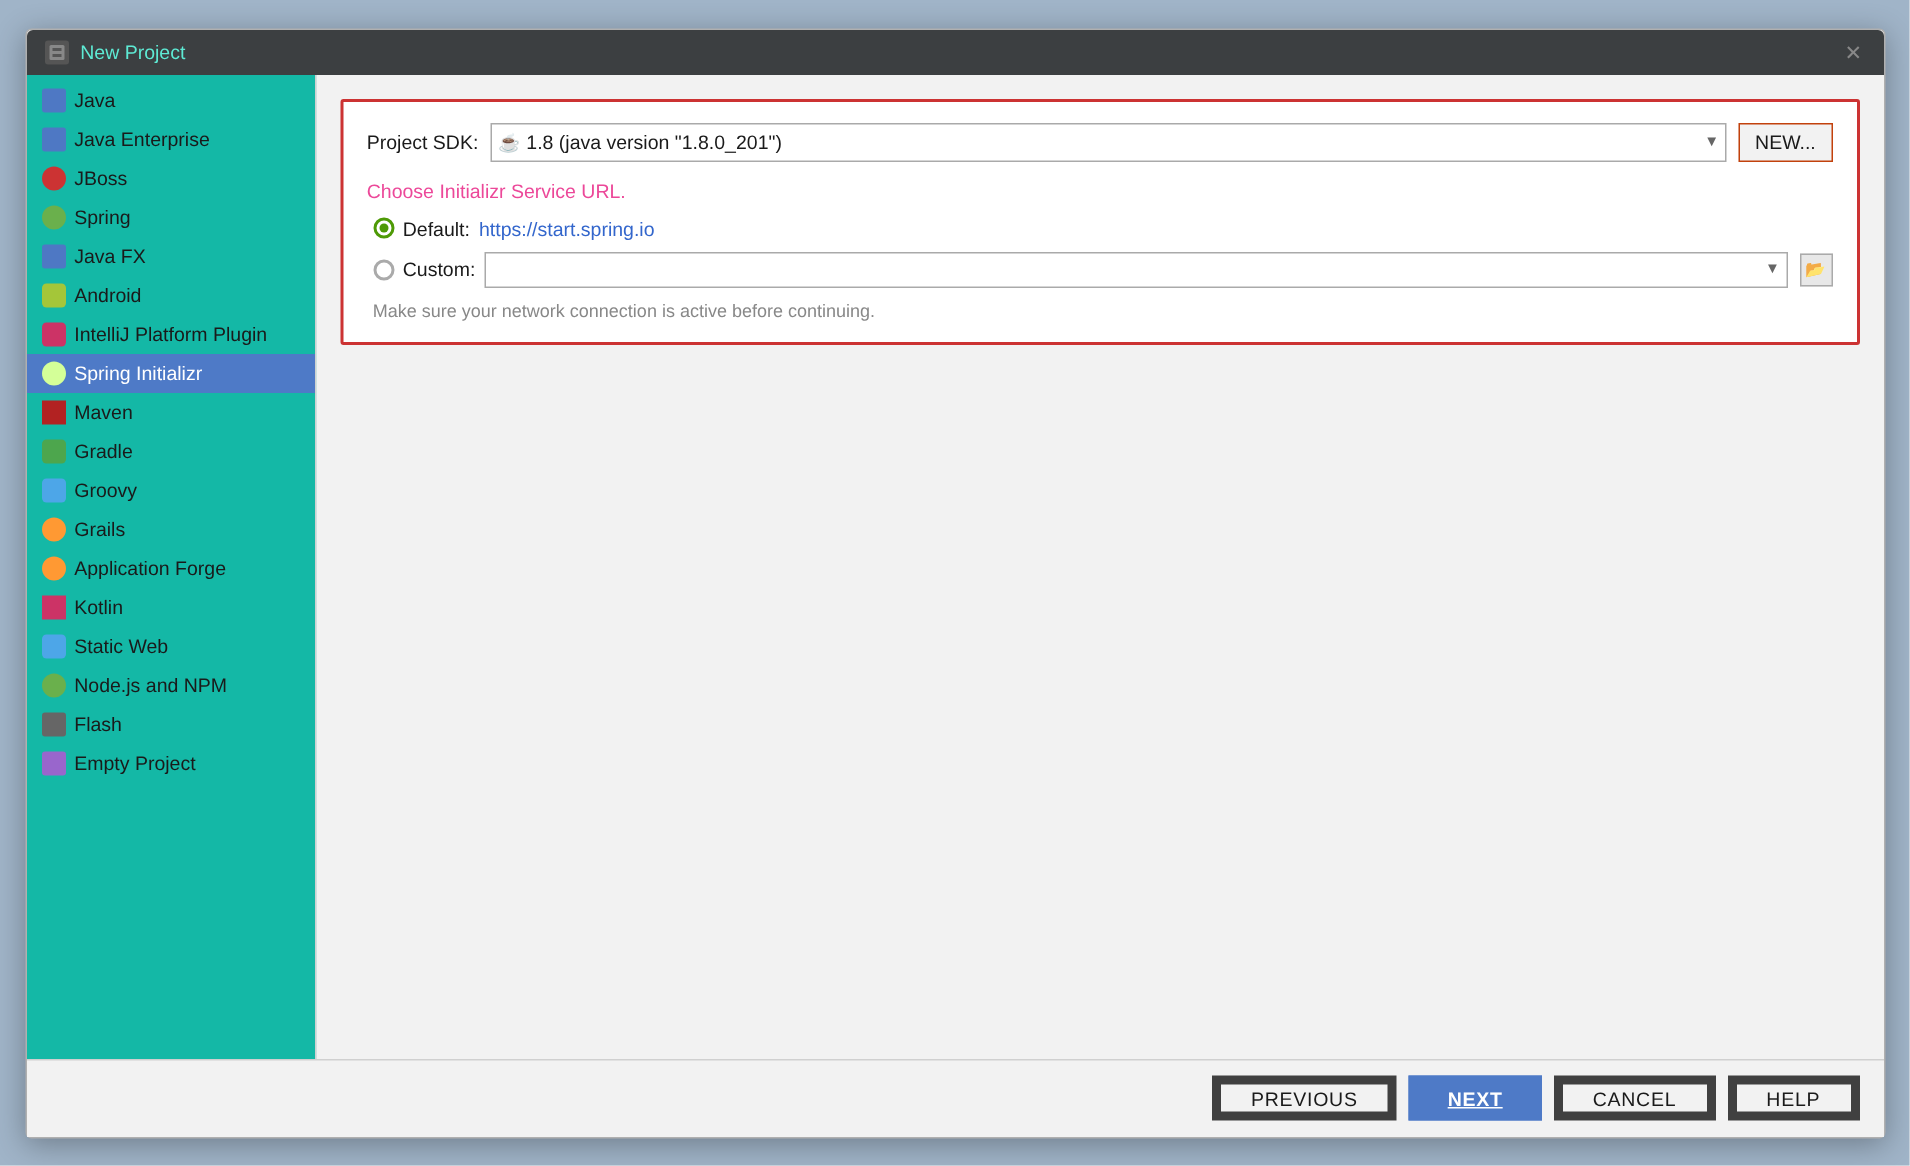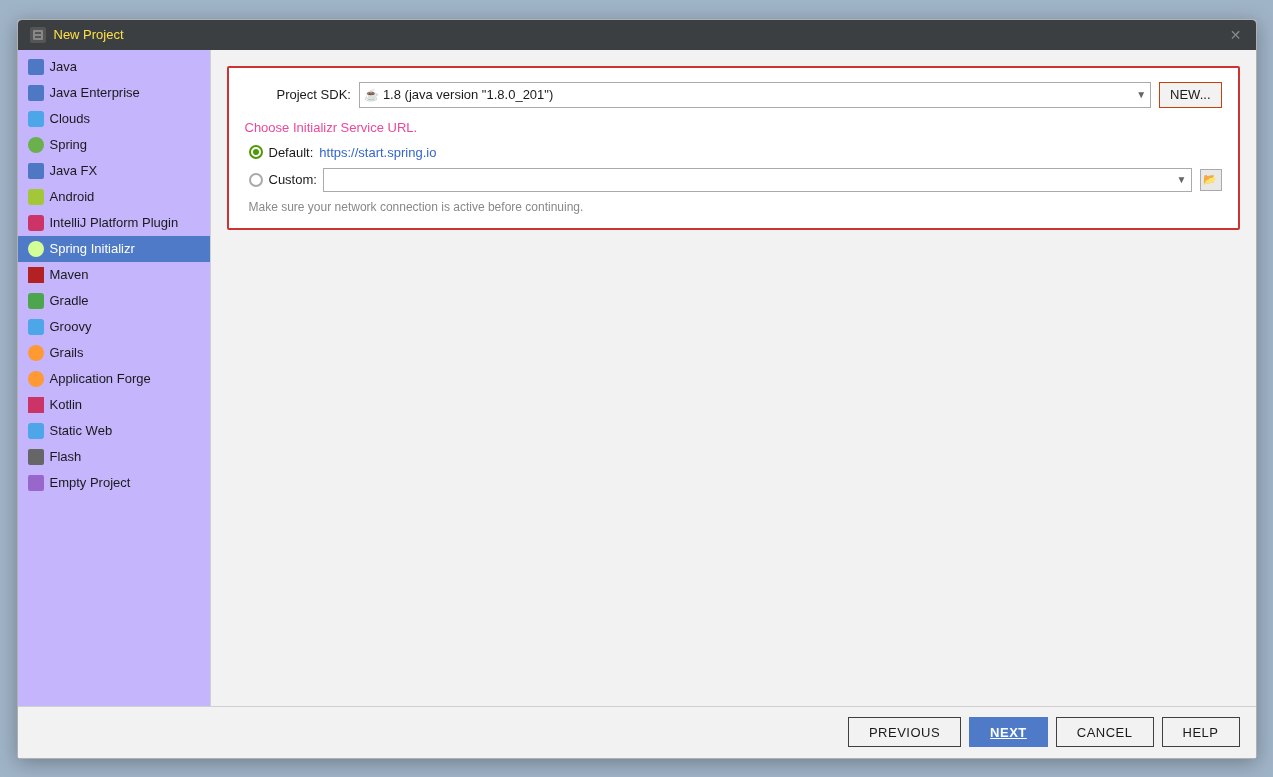--- a/index.html
+++ b/index.html
@@ -43,40 +43,40 @@
       height: 16px;
       background: #555;
       border-radius: 2px;
       display: flex;
       align-items: center;
       justify-content: center;
       font-size: 10px;
     }
     .title-text {
       font-size: 13px;
-      color: #fde047;
+      color: #5eead4;
     }
     .close-btn {
       width: 16px;
       height: 16px;
       color: #888;
       cursor: pointer;
       font-size: 14px;
       display: flex;
       align-items: center;
       justify-content: center;
     }
     .dialog-body {
       display: flex;
       flex: 1;
       overflow: hidden;
     }
     .sidebar {
       width: 193px;
-      background: #c4b5fd;
+      background: #14b8a6;
       border-right: 1px solid #d0d0d0;
       padding: 4px 0;
       overflow-y: auto;
     }
     .sidebar-item {
       display: flex;
       align-items: center;
       gap: 6px;
       padding: 4px 10px;
       cursor: pointer;
@@ -135,21 +135,20 @@
     .sdk-row {
       display: flex;
       align-items: center;
       gap: 8px;
       margin-bottom: 12px;
     }
     .sdk-label {
       color: #1a1a1a;
       font-size: 13px;
       white-space: nowrap;
-      margin-left: 32px;
     }
     .sdk-dropdown-wrapper {
       flex: 1;
       display: flex;
       align-items: center;
       border: 1px solid #aaa;
       background: white;
       height: 26px;
       padding: 0 4px;
       gap: 4px;
@@ -269,21 +268,21 @@
       gap: 8px;
       padding: 10px 16px;
       border-top: 1px solid #d0d0d0;
       background: #f2f2f2;
       height: 52px;
     }
     .footer-btn {
       padding: 6px 20px;
       font-size: 13px;
       cursor: pointer;
-      border: 1px solid #404040;
+      border: 6px solid #404040;
       background: #f2f2f2;
       color: #1a1a1a;
       height: 30px;
       display: flex;
       align-items: center;
       letter-spacing: 0.5px;
     }
     .footer-btn.primary {
       background: #4e7ac7;
       border-color: #4e7ac7;
@@ -317,22 +316,22 @@
 
     <div class="sidebar-item">
           <span class="item-icon icon-java"></span>
           <span>Java</span>
         </div>
         <div class="sidebar-item">
           <span class="item-icon icon-jee"></span>
           <span>Java Enterprise</span>
         </div>
         <div class="sidebar-item">
-          <span class="item-icon icon-clouds"></span>
-          <span>Clouds</span>
+          <span class="item-icon icon-jboss"></span>
+          <span>JBoss</span>
         </div>
         <div class="sidebar-item">
           <span class="item-icon icon-spring"></span>
           <span>Spring</span>
         </div>
         <div class="sidebar-item">
           <span class="item-icon icon-javafx"></span>
           <span>Java FX</span>
         </div>
         <div class="sidebar-item">
@@ -367,20 +366,24 @@
           <span class="item-icon icon-appforge"></span>
           <span>Application Forge</span>
         </div>
         <div class="sidebar-item">
           <span class="item-icon icon-kotlin"></span>
           <span>Kotlin</span>
         </div>
         <div class="sidebar-item">
           <span class="item-icon icon-staticweb"></span>
           <span>Static Web</span>
+        </div>
+        <div class="sidebar-item">
+          <span class="item-icon icon-nodejs"></span>
+          <span>Node.js and NPM</span>
         </div>
         <div class="sidebar-item">
           <span class="item-icon icon-flash"></span>
           <span>Flash</span>
         </div>
         <div class="sidebar-item">
           <span class="item-icon icon-empty"></span>
           <span>Empty Project</span>
         </div>
       </div>

